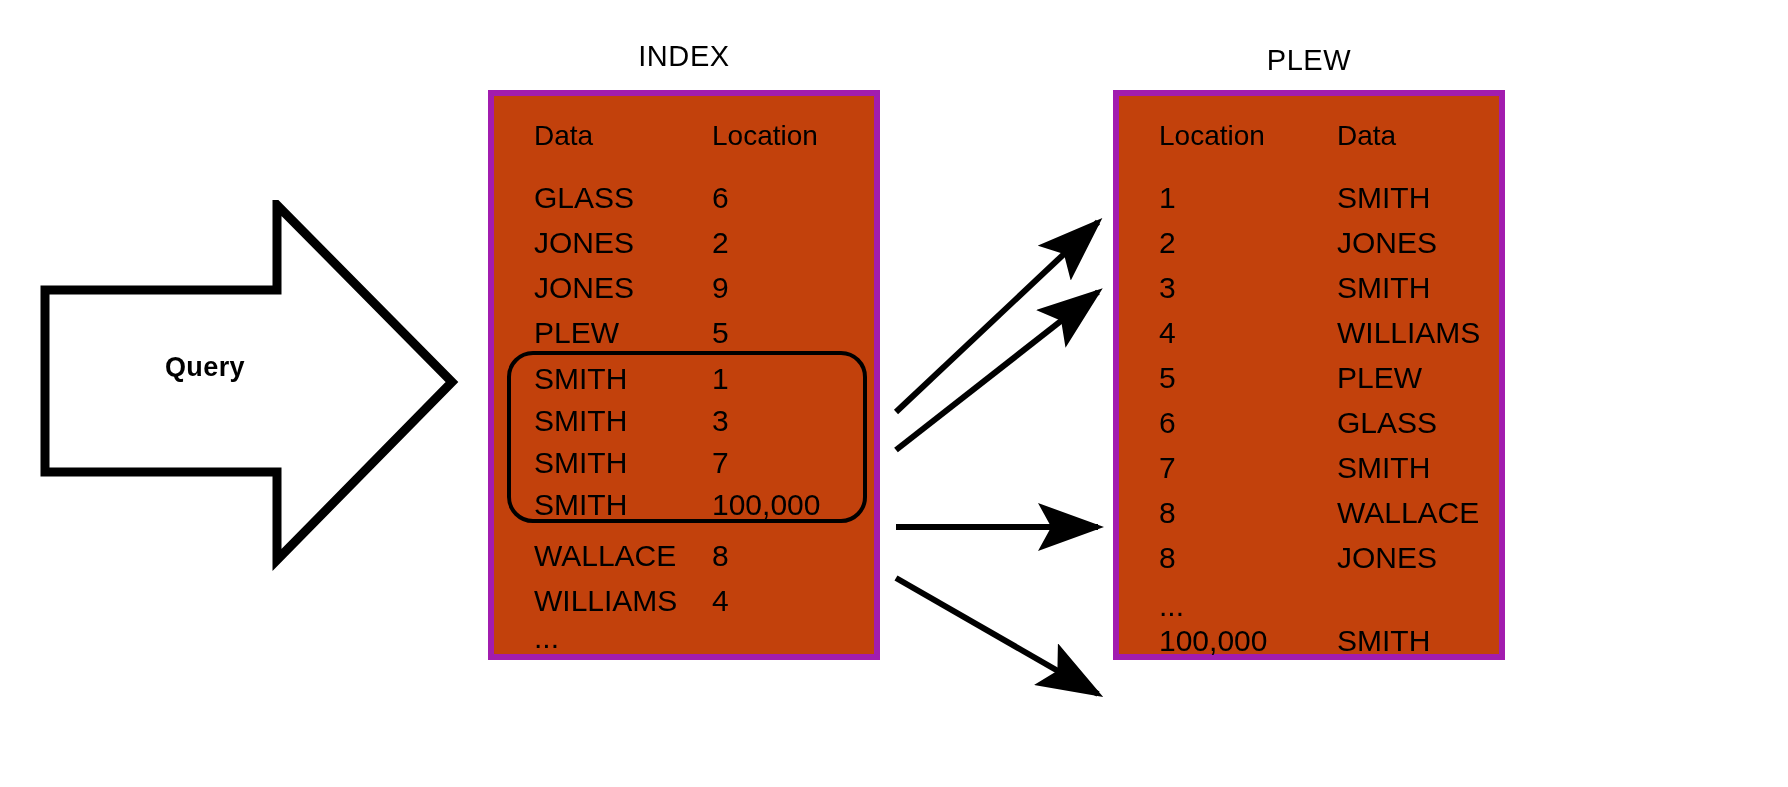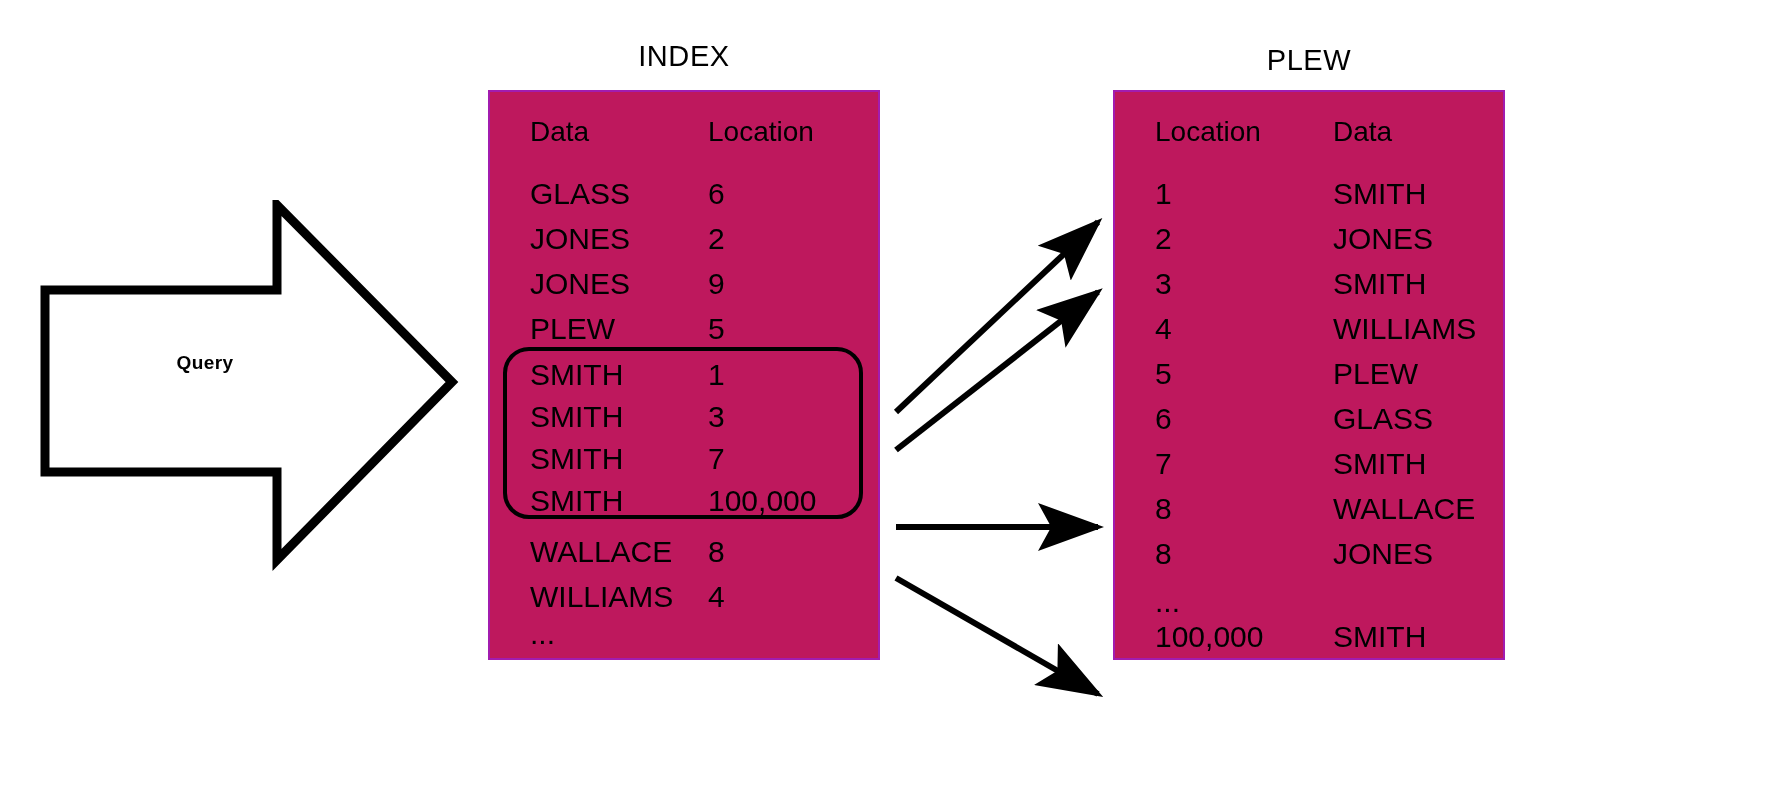--- a/index.html
+++ b/index.html
@@ -26,39 +26,39 @@
     top: 200px;
     width: 420px;
     height: 390px;
   }
   .query-label {
     position: absolute;
     left: 110px;
     top: 352px;
     width: 190px;
     text-align: center;
-    font-size: 19px;
+    font-size: 27px;
     font-weight: bold;
     letter-spacing: 0.4px;
     color: #000;
   }
 
   
   .panel-title {
     position: absolute;
     font-size: 29px;
     letter-spacing: 0.6px;
     text-align: center;
     color: #000;
     white-space: nowrap;
   }
   .panel-box {
     position: absolute;
-    border: 2px solid #a21caf;
-    background: #be185d;
+    border: 6px solid #a21caf;
+    background: #c2410c;
     box-sizing: border-box;
   }
 
   #index-title { left: 488px; top: 40px; width: 392px; }
   #index-box   { left: 488px; top: 90px; width: 392px; height: 570px; }
   #table-title { left: 1113px; top: 44px; width: 392px; }
   #table-box   { left: 1113px; top: 90px; width: 392px; height: 570px; }
 
   
   .rows {

